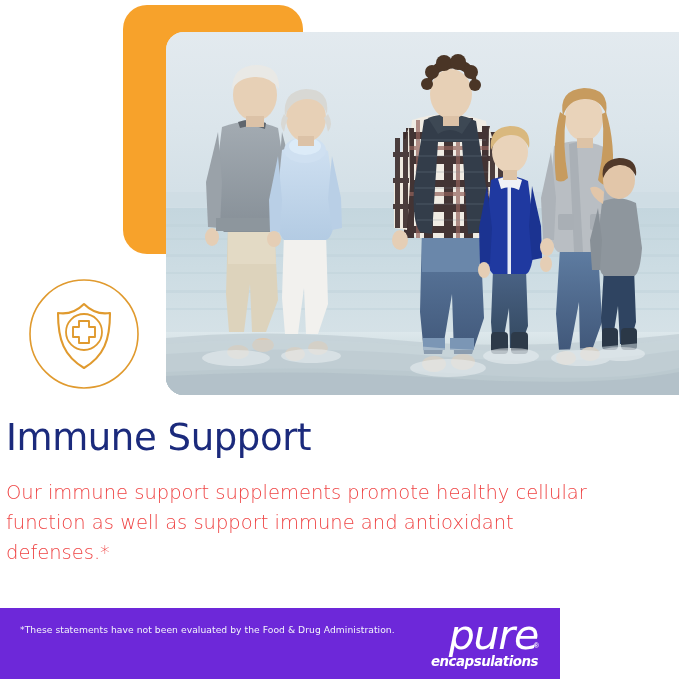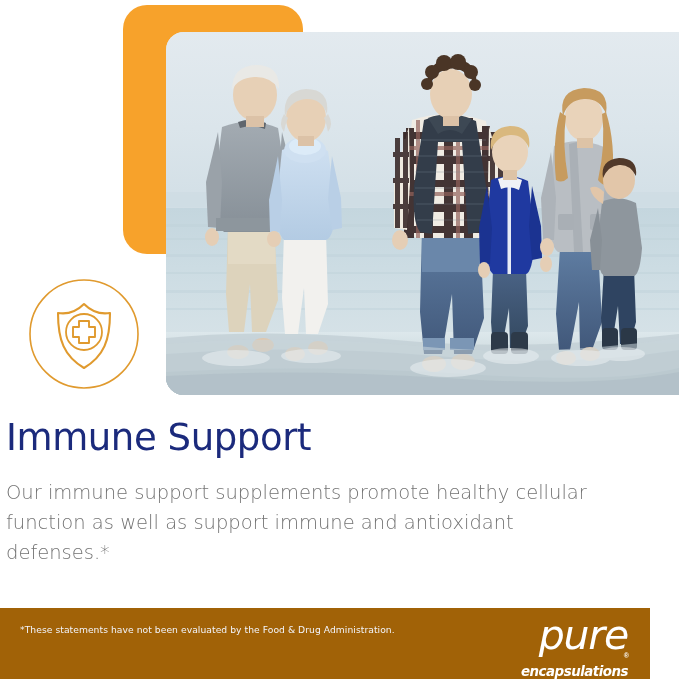--- a/index.html
+++ b/index.html
@@ -83,32 +83,32 @@
     color: #1b2a7c;
     white-space: nowrap;
   }
 
   #page-subtitle {
     margin: 14px 0 0 0;
     font-family: "DejaVu Sans", sans-serif;
     font-size: 19.5px;
     line-height: 30px;
     font-weight: 300;
-    color: #737373;
+    color: #ef4444;
     max-width: 600px;
   }
 
   
   #footer-band {
     position: absolute;
     left: 0;
     top: 608px;
-    width: 650px;
+    width: 560px;
     height: 71px;
-    background: #a16207;
+    background: #6d28d9;
   }
 
   #disclaimer {
     position: absolute;
     left: 20px;
     top: 15px;
     width: 440px;
     color: #f2f4fb;
     font-family: "DejaVu Sans", sans-serif;
     font-size: 9.2px;
@@ -132,21 +132,21 @@
     font-style: italic;
     font-weight: normal;
     font-size: 41px;
     line-height: 30px;
     color: #ffffff;
     letter-spacing: -1.2px;
   }
   #brand-sub-wrap {
     display: block;
     position: relative;
-    margin-top: 12px;
+    margin-top: 2px;
   }
   #brand-sub {
     font-family: "DejaVu Sans", sans-serif;
     font-style: italic;
     font-weight: bold;
     font-size: 13.4px;
     line-height: 15px;
     color: #ffffff;
     letter-spacing: -0.5px;
   }

